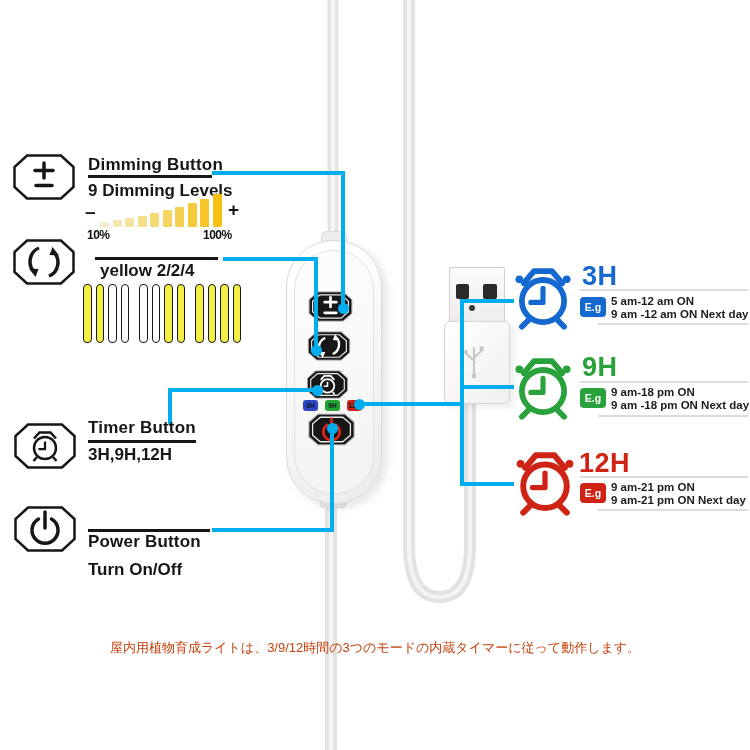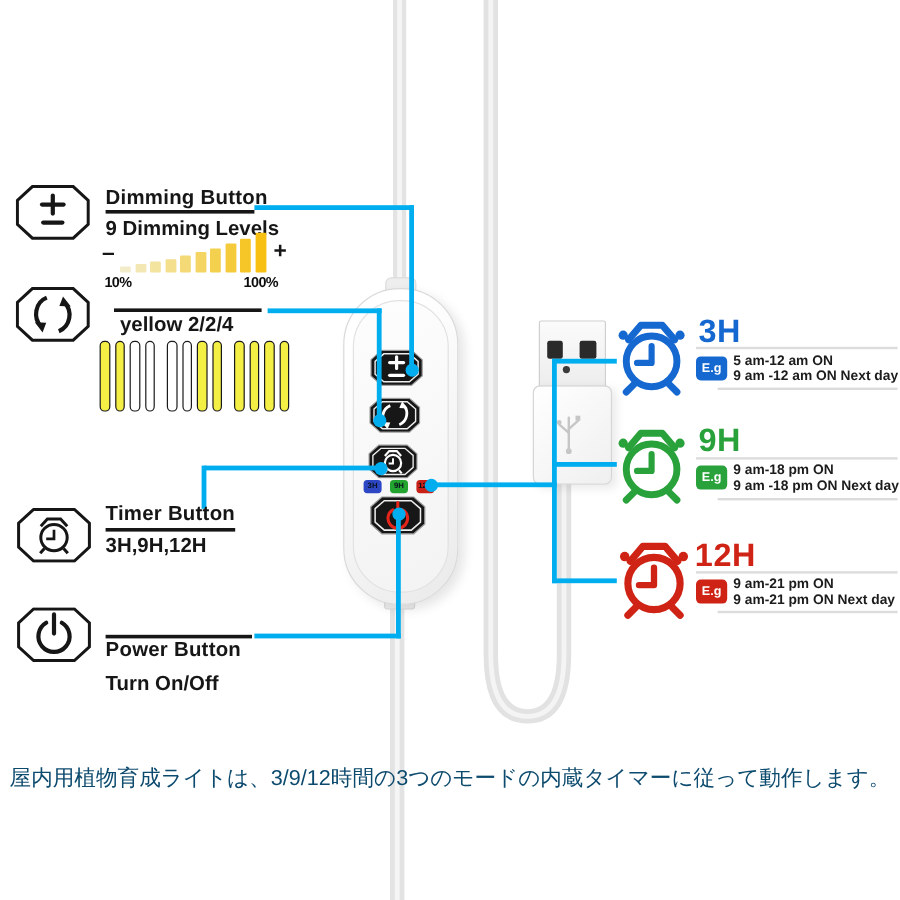--- a/index.html
+++ b/index.html
@@ -47,21 +47,21 @@
             background:linear-gradient(135deg,#ffffff,#efefef);border:1px solid #d6d6d6;
             box-shadow:4px 3px 7px rgba(0,0,0,.08);}
   
   .t-head{position:absolute;font-size:27px;font-weight:800;letter-spacing:.5px;}
   .hair{position:absolute;height:2px;background:#dcdcdc;}
   .badge{position:absolute;width:26px;height:20px;border-radius:4px;color:#fff;font-size:10.5px;
          font-weight:800;display:flex;align-items:center;justify-content:center;}
   .t-line{position:absolute;font-size:11.5px;font-weight:700;color:#1c1c1c;white-space:nowrap;}
   
   .footer{position:absolute;left:0;top:636px;width:750px;text-align:center;
-          font-size:18px;line-height:24px;color:#0c4a6e;font-weight:500;}
+          font-size:13px;line-height:24px;color:#c2410c;font-weight:500;}
 </style>
 </head>
 <body>
 
 <div class="canvas">
 
   <svg class="abs" width="750" height="750" style="left:0;top:0;">
     <path d="M333,0 V250" stroke="#e3e3e3" stroke-width="11" fill="none"></path>
     <path d="M333,0 V250" stroke="#f5f5f5" stroke-width="4" fill="none"></path>
     <path d="M331,495 V750" stroke="#e3e3e3" stroke-width="12" fill="none"></path>

